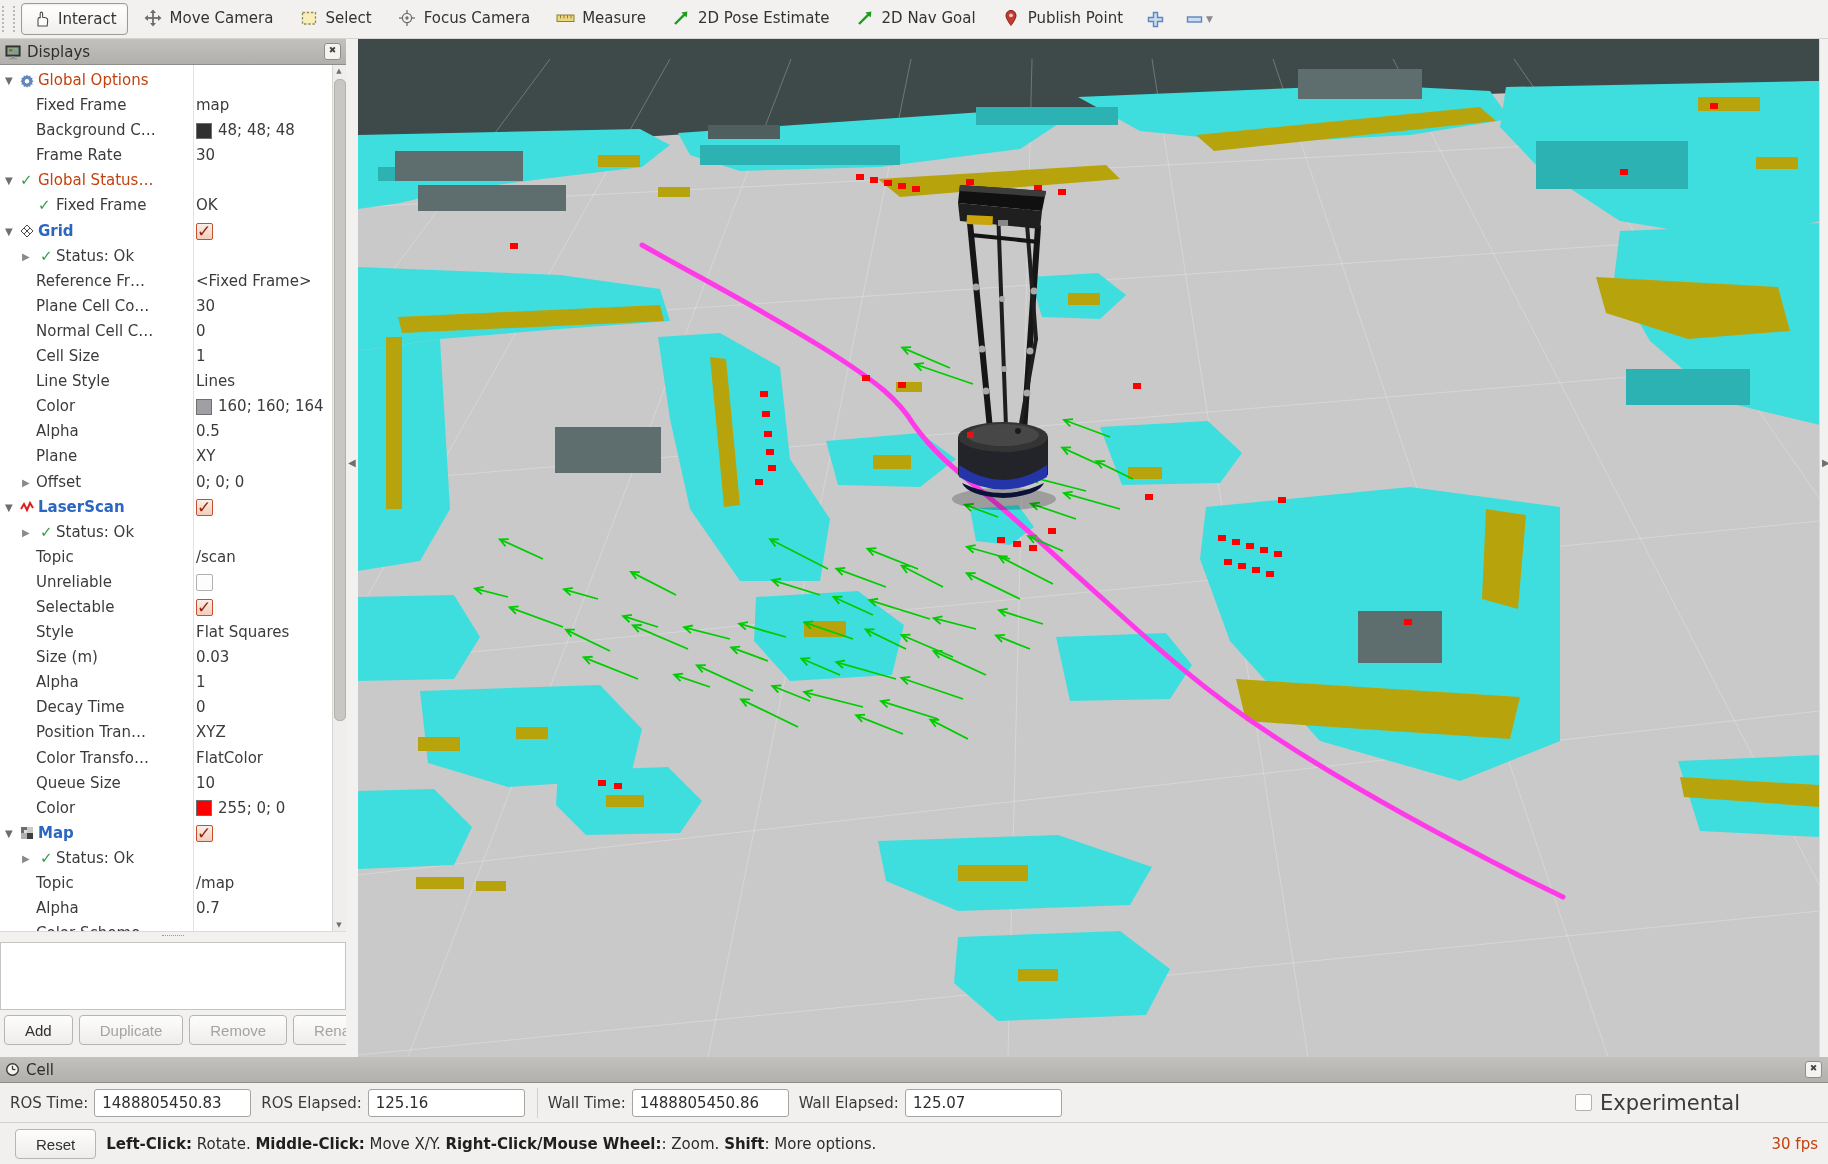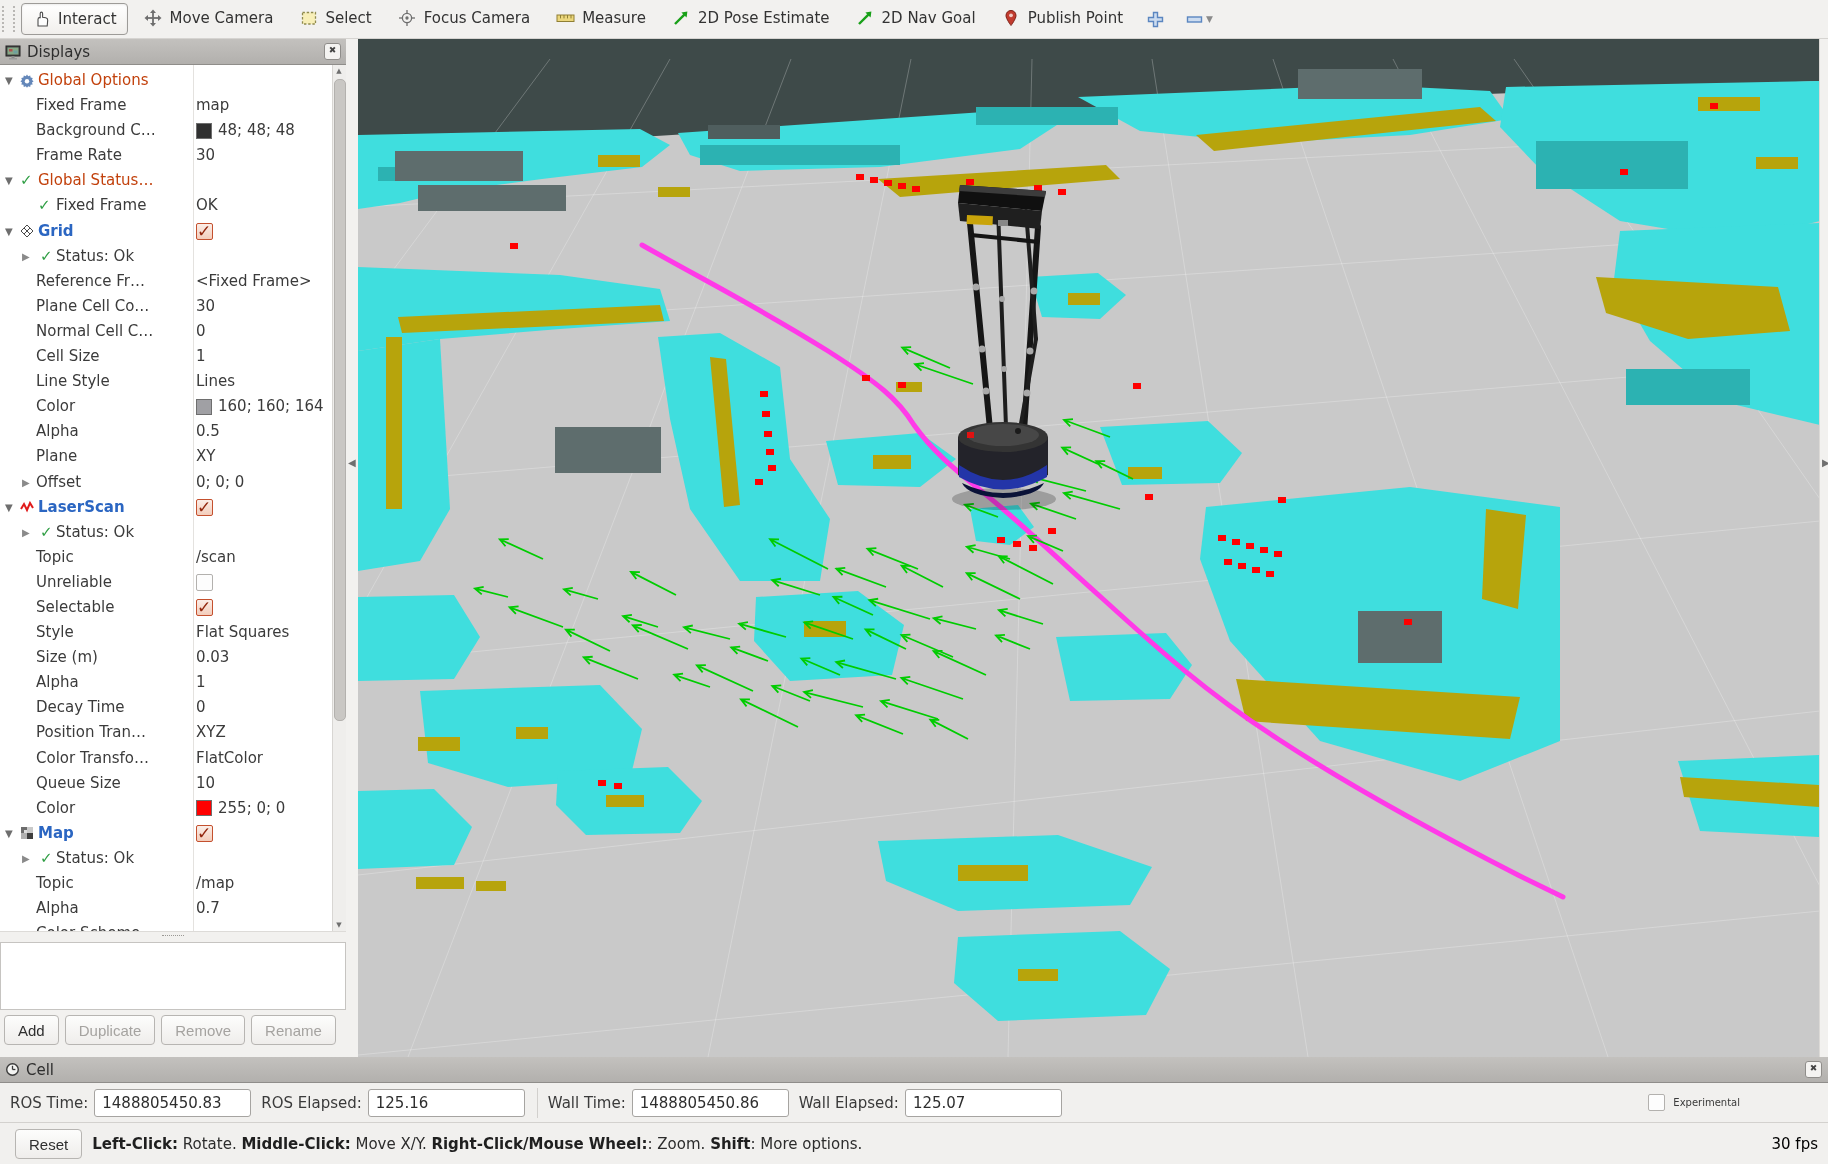--- a/index.html
+++ b/index.html
@@ -39,41 +39,41 @@
   .cb.on:after{content:"✓";position:absolute;left:0px;top:-5px;font-size:17px;font-weight:bold;color:#92270f;}
   
   #vscroll{position:absolute;right:0;top:0;bottom:0;width:13px;background:#efeeec;border-left:1px solid #d8d6d3;}
   #vscroll .sb-up,#vscroll .sb-dn{position:absolute;left:0;width:12px;height:12px;font-size:7px;color:#6f6f6f;text-align:center;line-height:12px;}
   #vscroll .sb-up{top:0;} #vscroll .sb-dn{bottom:0;}
   #vscroll .sb-thumb{position:absolute;left:1px;top:14px;width:10px;height:640px;background:#c9c7c4;border-radius:5px;border:1px solid #b3b1ae;}
   .hsplit{flex:0 0 10px;display:flex;align-items:center;justify-content:center;background:#f2f1ef;border-top:1px solid #dddbd8;}
   .hsplit i{width:22px;height:3px;border-top:1px dotted #9a9894;}
   #filter-box{flex:0 0 66px;margin:0;background:#fff;border:1px solid #c6c4c1;}
   #btn-row{flex:0 0 40px;display:flex;align-items:center;gap:6px;padding-left:4px;}
-  .ubtn{height:30px;padding:0 13px;border:1px solid #b7b5b2;border-radius:4px;background:linear-gradient(#fdfdfc,#efedeb);font-size:15px;color:#2f2f2f;display:flex;align-items:center;}
+  .ubtn{height:30px;padding:0 20px;border:1px solid #b7b5b2;border-radius:4px;background:linear-gradient(#fdfdfc,#efedeb);font-size:15px;color:#2f2f2f;display:flex;align-items:center;}
   .ubtn.disabled{color:#a5a3a0;}
   .vsplit{width:12px;background:#f2f1ef;position:relative;}
   .vsplit.right{width:8px;border-left:1px solid #dcdad7;}
   .vsplit .varr{position:absolute;top:418px;left:2px;font-size:10px;color:#6f6f6f;}
   #viewport{flex:1;position:relative;background:#3e4a49;overflow:hidden;}
   #viewport svg{display:block;}
   
   #time-panel{position:absolute;left:0;top:1057px;width:1828px;height:65px;}
   #time-panel .panel-title{padding-right:6px;}
   #time-fields{height:39px;background:#f1f0ee;display:flex;align-items:center;font-size:15px;position:relative;}
   .tf-label{margin-left:10px;color:#3a3a3a;white-space:nowrap;}
   .tf-box{margin-left:6px;width:148px;height:26px;border:1px solid #a6a4a1;border-radius:3px;background:#fff;line-height:26px;padding-left:7px;font-size:15px;color:#2e2e2e;}
   .tf-sep{width:1px;height:30px;background:#d2d0cd;margin-left:12px;}
-  #experimental{position:absolute;right:88px;display:flex;align-items:center;gap:8px;font-size:10px;color:#3a3a3a;}
+  #experimental{position:absolute;right:88px;display:flex;align-items:center;gap:8px;font-size:21px;color:#3a3a3a;}
   
   #status-bar{position:absolute;left:0;top:1122px;width:1828px;height:42px;background:#f1f0ee;border-top:1px solid #d3d1ce;display:flex;align-items:center;font-size:15px;color:#2c2c2c;}
   #reset-btn{margin-left:15px;}
   #help-text{margin-left:10px;white-space:nowrap;}
   #help-text b{color:#1f1f1f;}
-  #fps{position:absolute;right:10px;color:#000000;}
+  #fps{position:absolute;right:10px;color:#c2410c;}
 </style>
 </head>
 <body>
 
 <div id="app">
 
   <div id="toolbar">
     <div id="tb-grip"></div>
     <div id="tb-tools" style="display: flex; align-items: flex-start;">
         <div class="tool-btn active">

